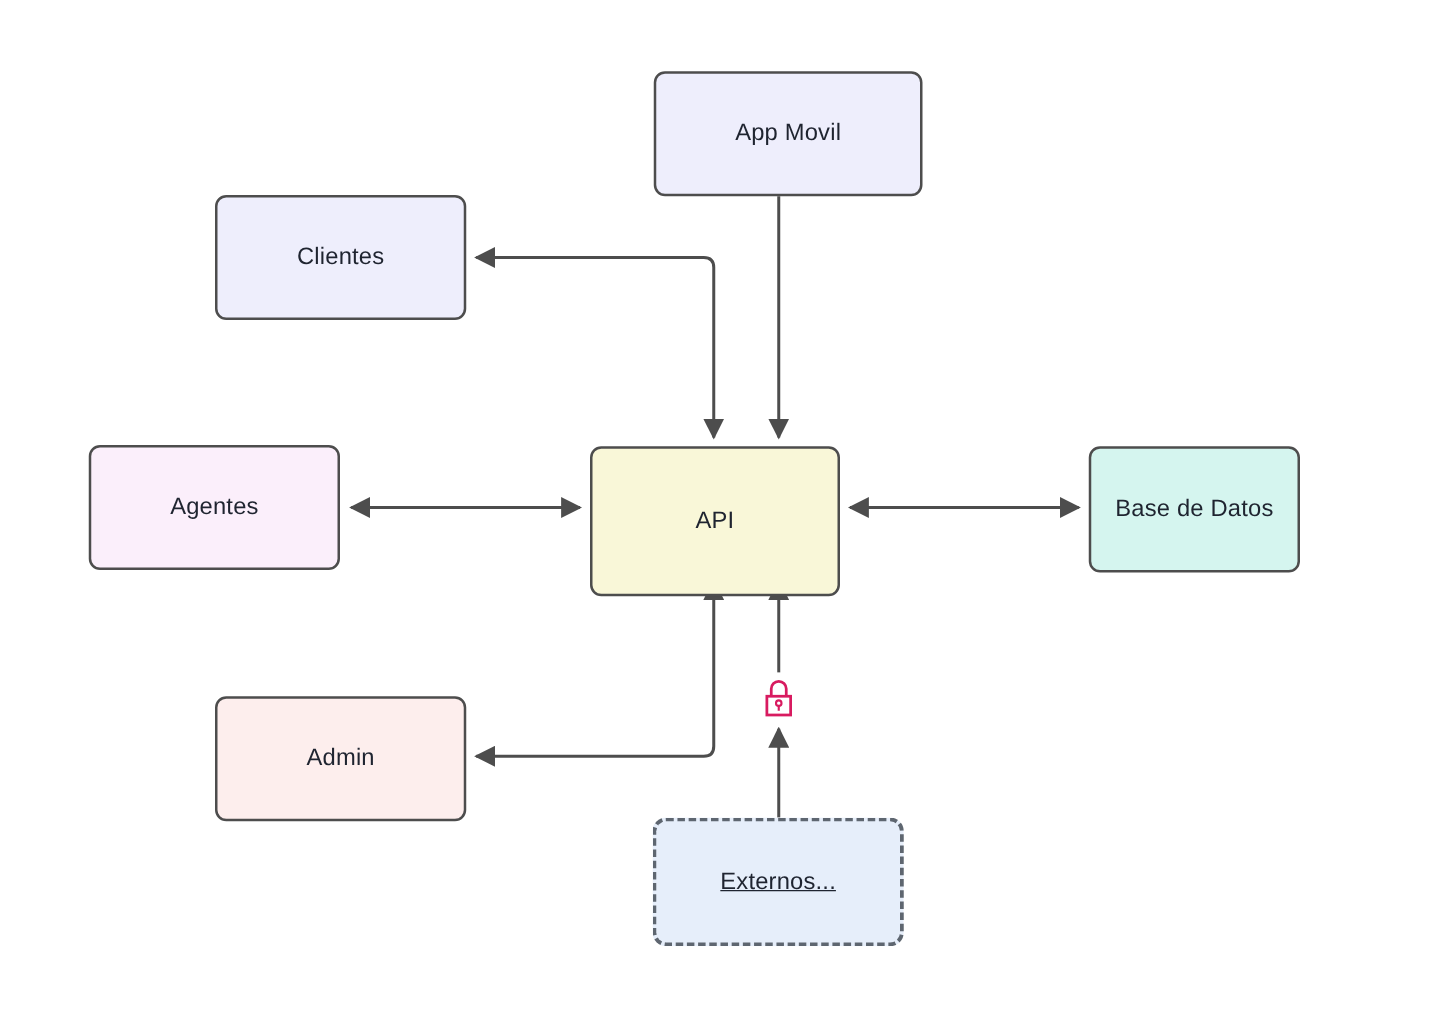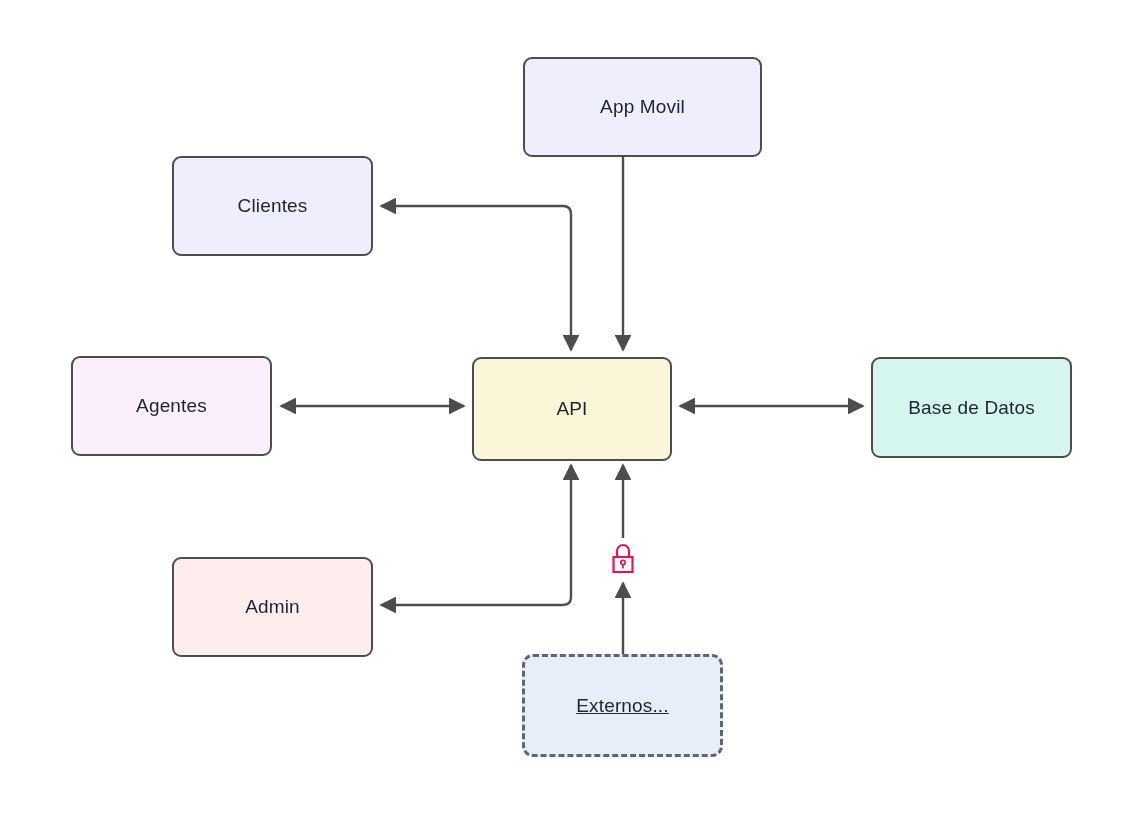--- a/index.html
+++ b/index.html
@@ -80,37 +80,37 @@
     <path d="M 281 406 L 464 406" fill="none" stroke="#4d4d4d" stroke-width="2.4" marker-start="url(#arrow-start)" marker-end="url(#arrow-end)"></path>
 
     <path d="M 680 406 L 863 406" fill="none" stroke="#4d4d4d" stroke-width="2.4" marker-start="url(#arrow-start)" marker-end="url(#arrow-end)"></path>
 
     <path d="M 381 605 L 563 605 Q 571 605 571 597 L 571 465" fill="none" stroke="#4d4d4d" stroke-width="2.4" marker-start="url(#arrow-start)" marker-end="url(#arrow-end)"></path>
 
     <path d="M 623 654 L 623 583" fill="none" stroke="#4d4d4d" stroke-width="2.4" marker-end="url(#arrow-end)"></path>
     <path d="M 623 540 L 623 465" fill="none" stroke="#4d4d4d" stroke-width="2.4" marker-end="url(#arrow-end)"></path>
   </svg>
 
-  <div class="node" style="left:523px; top:57px; width:239px; height:100px; background:#eeeefc;">
+  <div class="node" style="left:523px; top:57px; width:215px; height:100px; background:#eeeefc;">
     <span class="node-label">App Movil</span>
   </div>
 
   <div class="node" style="left:71px; top:356px; width:201px; height:100px; background:#fbeffb;">
     <span class="node-label">Agentes</span>
   </div>
 
   <div class="node" style="left:172px; top:156px; width:201px; height:100px; background:#eeeefc;">
     <span class="node-label">Clientes</span>
   </div>
 
-  <div class="node" style="left:472px; top:357px; width:200px; height:104px; background:#f9f7d8;">
+  <div class="node" style="left:472px; top:357px; width:200px; height:120px; background:#f9f7d8;">
     <span class="node-label">API</span>
   </div>
 
-  <div class="node" style="left:871px; top:357px; width:201px; height:101px; background:#d5f5ef;">
+  <div class="node" style="left:871px; top:357px; width:169px; height:101px; background:#d5f5ef;">
     <span class="node-label">Base de Datos</span>
   </div>
 
   <div class="node" style="left:172px; top:557px; width:201px; height:100px; background:#fdeeed;">
     <span class="node-label">Admin</span>
   </div>
 
   <div class="node dashed" style="left:522px; top:654px; width:201px; height:103px; background:#e6eefa;text-decoration:underline;">
     <span class="node-label">Externos...</span>
   </div>

